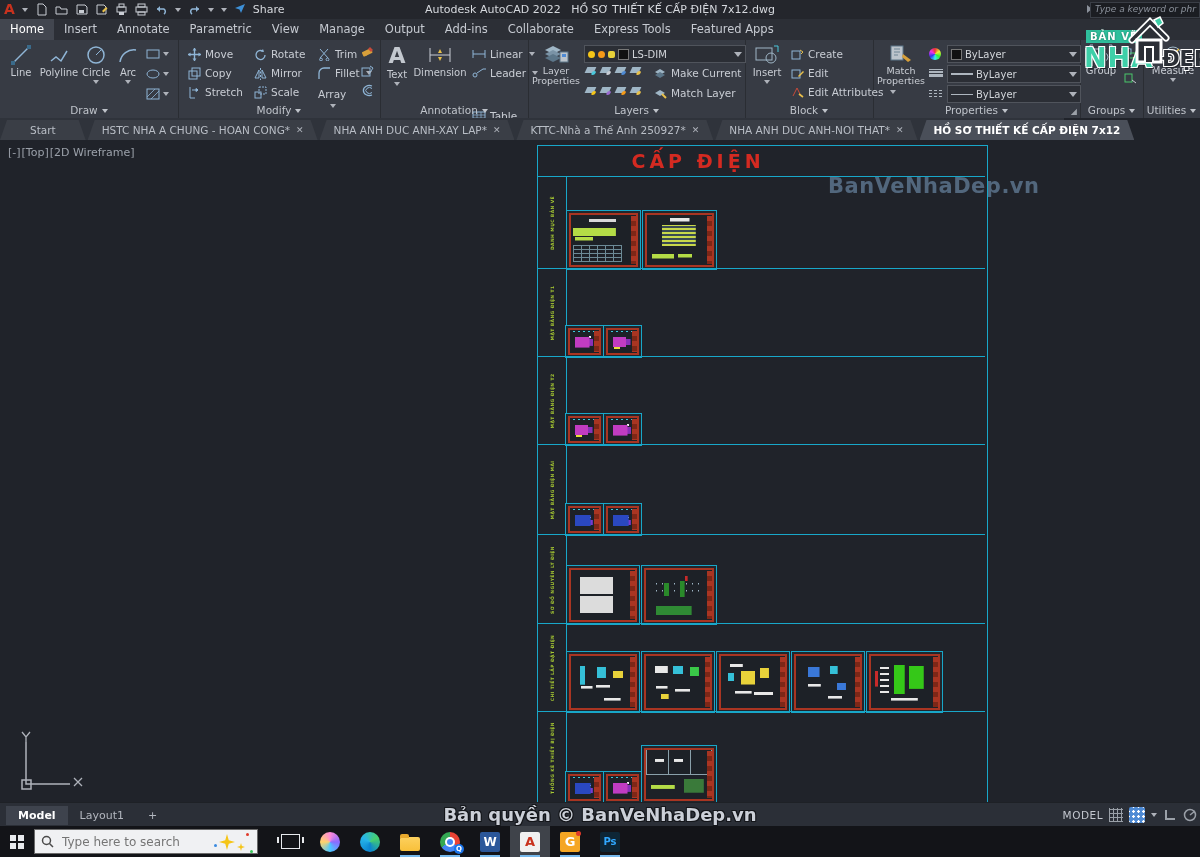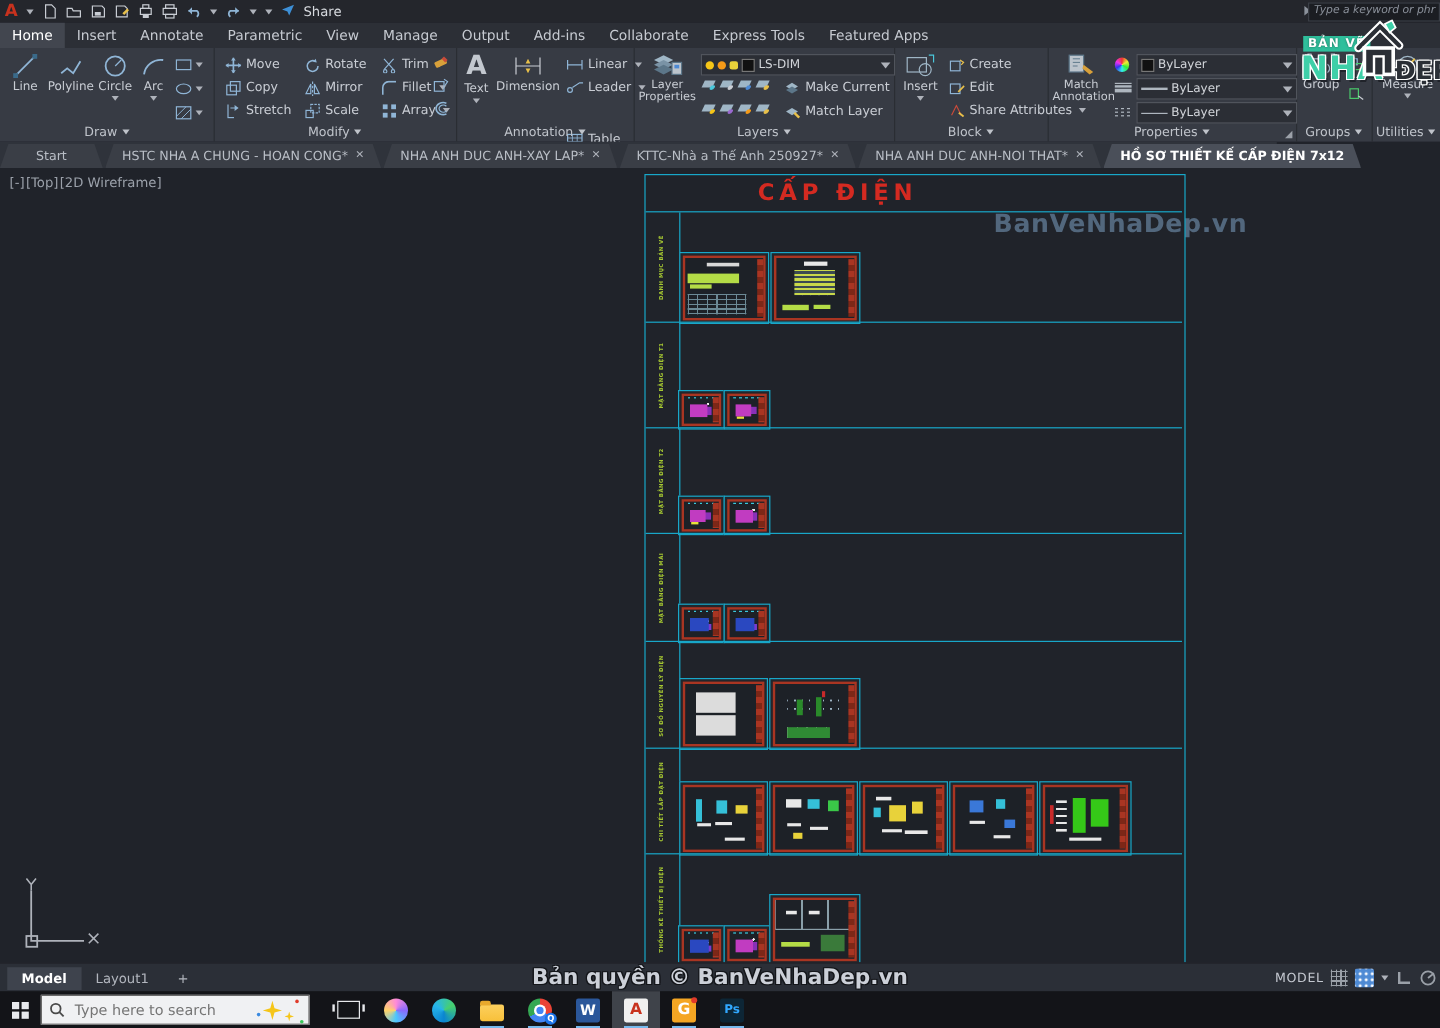--- a/index.html
+++ b/index.html
@@ -202,20 +202,23 @@
             <path d="M8 3l3 3-3 3z" fill="#8fb5d6"></path>
           </svg>
         </span>
         <span class="caret-s"></span>
       <span class="caret-s"></span>
       <span class="share-plane"><svg width="12" height="12" viewBox="0 0 12 12">
             <path d="M1 6l10-4-4 9-1.5-3.5z" fill="#3d8fd6"></path>
           </svg></span>
       <span class="share-lbl">Share</span>
     </div>
+    <div class="title-center">
+      <span>Autodesk AutoCAD 2022</span>&nbsp;&nbsp;&nbsp;<span>HỒ SƠ THIẾT KẾ CẤP ĐIỆN 7x12.dwg</span>
+    </div>
     <span class="ic-arrow"></span>
     <div class="infocenter"><span>Type a keyword or phr</span></div>
   </div>
 
   <div class="rtabs">
     <span class="rtab active">Home</span>
     <span class="rtab">Insert</span>
     <span class="rtab">Annotate</span>
     <span class="rtab">Parametric</span>
     <span class="rtab">View</span>
@@ -333,21 +336,21 @@
           <span>Trim</span>
           <span class="caret-s"></span>
         </div>
       <div class="sbtn" style="left:140px;top:25px;">
           <svg width="13" height="13" viewBox="0 0 13 13">
             <path d="M1 12V6a5 5 0 0 1 5-5h6" fill="none" stroke="#8fb5d6" stroke-width="1.3"></path>
           </svg>
           <span>Fillet</span>
           <span class="caret-s"></span>
         </div>
-      <div class="sbtn" style="left:140px;top:44px;">
+      <div class="sbtn" style="left:140px;top:44px;flex-direction:column;">
           <svg width="13" height="13" viewBox="0 0 13 13">
             <rect x="1" y="1" width="4" height="4" fill="#8fb5d6"></rect>
             <rect x="8" y="1" width="4" height="4" fill="#8fb5d6"></rect>
             <rect x="1" y="8" width="4" height="4" fill="#8fb5d6"></rect>
             <rect x="8" y="8" width="4" height="4" fill="#8fb5d6"></rect>
           </svg>
           <span>Array</span>
           <span class="caret-s"></span>
         </div>
       <div class="mini" style="left:182px;top:6px;">
@@ -496,34 +499,34 @@
             <rect x="1" y="2" width="8" height="8" fill="none" stroke="#8fb5d6"></rect>
             <path d="M7 8l5-5 1 1-5 5z" fill="#e8c04a"></path>
           </svg>
           <span>Edit</span>
         </div>
       <div class="sbtn" style="left:46px;top:44px;">
           <svg width="13" height="11" viewBox="0 0 13 11">
             <path d="M2 9L6 1l4 8" fill="none" stroke="#c84a3a"></path>
             <path d="M8 7l4 3" stroke="#e8c04a" stroke-width="1.6"></path>
           </svg>
-          <span>Share Attributes</span>
+          <span>Edit Attributes</span>
           <span class="caret-s"></span>
         </div>
       <div class="plabel"><span>Block</span></div>
     </div>
 
     <div class="panel" style="left:873px;width:207px;">
       <div class="bigbtn" style="left:4px;width:48px;">
         <svg class="bico" width="24" height="20" viewBox="0 0 24 20">
             <rect x="2" y="2" width="12" height="14" fill="#bcc4cc" stroke="#5c7689"></rect>
             <path d="M5 5h6M5 8h6M5 11h4" stroke="#5c7689" stroke-width="0.8"></path>
             <path d="M14 10l8 6-3 2-6-5z" fill="#d8a03a"></path>
           </svg>
-        <span class="blbl wrap">Match Annotation</span>
+        <span class="blbl wrap">Match Properties</span>
       </div>
       <div class="mini" style="left:56px;top:8px;">
           <span class="cwheel"></span>
         </div>
       <div class="mini" style="left:56px;top:28px;">
           <span class="lwico">
             <b style="height:1px;"></b>
             <b style="height:2px;"></b>
             <b style="height:3px;"></b>
           </span>

